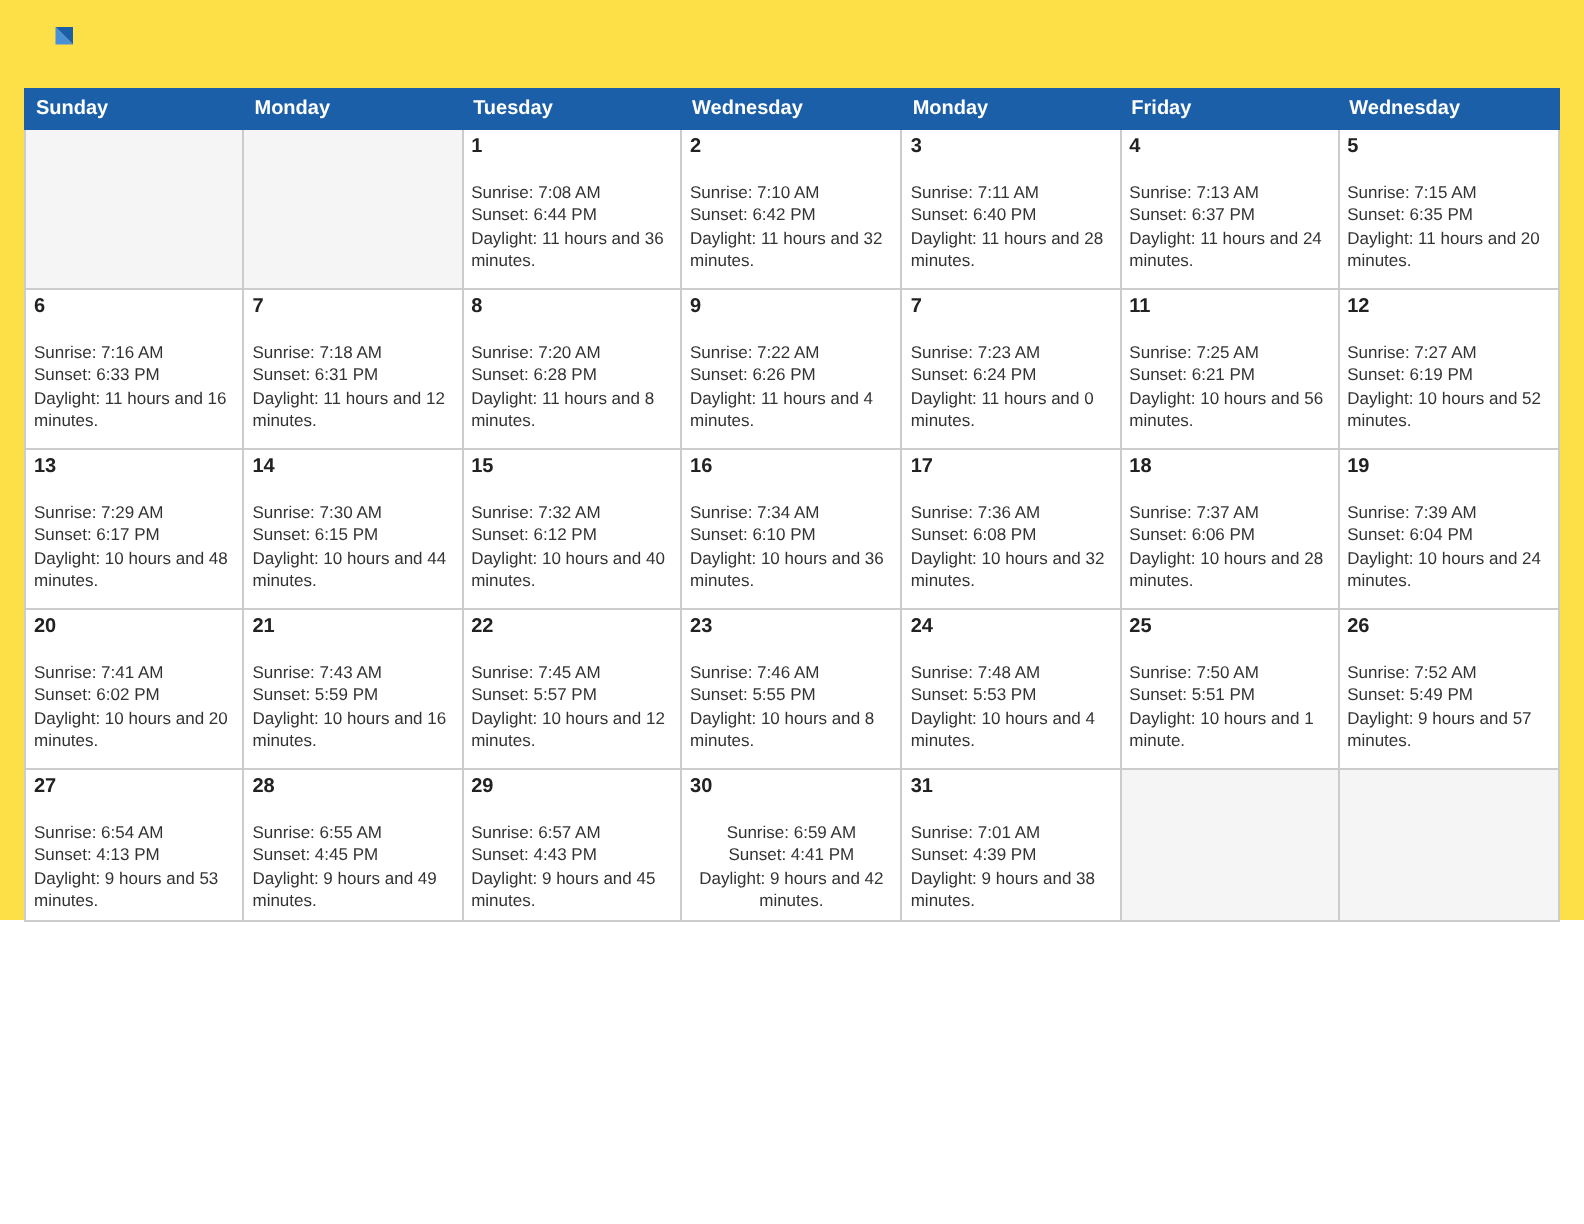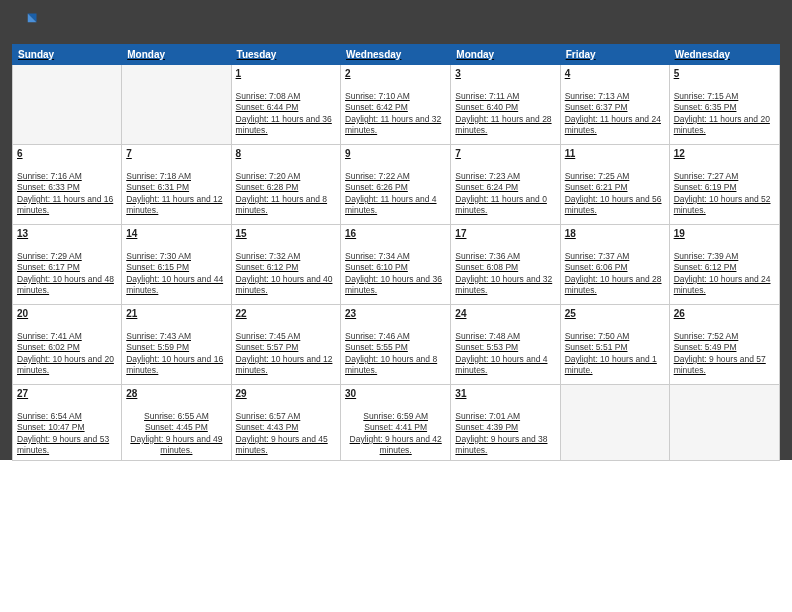--- a/index.html
+++ b/index.html
@@ -7,22 +7,21 @@
       font-family: Arial, sans-serif;
       background: #fff;
       width: 792px;
       height: 612px;
       overflow: hidden;
     }
     .page {
       width: 792px;
       height: 460px;
       padding: 10px 12px;
-      background: #404040;
-      text-decoration: underline;
+      background: #fde047;
     }
     .header {
       display: flex;
       justify-content: space-between;
       align-items: flex-start;
       margin-bottom: 6px;
     }
     .logo {
       display: flex;
       align-items: center;
@@ -239,21 +238,21 @@
           </td>
           <td>
             <div class="day-num">18</div>
             <div class="day-info" style="white-space: pre-line;">Sunrise: 7:37 AM
 Sunset: 6:06 PM
 Daylight: 10 hours and 28 minutes.</div>
           </td>
           <td>
             <div class="day-num">19</div>
             <div class="day-info" style="white-space: pre-line;">Sunrise: 7:39 AM
-Sunset: 6:12 PM
+Sunset: 6:04 PM
 Daylight: 10 hours and 24 minutes.</div>
           </td>
         </tr>
         <tr>
           <td>
             <div class="day-num">20</div>
             <div class="day-info" style="white-space: pre-line;">Sunrise: 7:41 AM
 Sunset: 6:02 PM
 Daylight: 10 hours and 20 minutes.</div>
           </td>
@@ -291,26 +290,26 @@
             <div class="day-num">26</div>
             <div class="day-info" style="white-space: pre-line;">Sunrise: 7:52 AM
 Sunset: 5:49 PM
 Daylight: 9 hours and 57 minutes.</div>
           </td>
         </tr>
         <tr>
           <td>
             <div class="day-num">27</div>
             <div class="day-info" style="white-space: pre-line;">Sunrise: 6:54 AM
-Sunset: 10:47 PM
+Sunset: 4:13 PM
 Daylight: 9 hours and 53 minutes.</div>
           </td>
           <td>
             <div class="day-num">28</div>
-            <div class="day-info" style="white-space: pre-line; text-align: center;">Sunrise: 6:55 AM
+            <div class="day-info" style="white-space: pre-line;">Sunrise: 6:55 AM
 Sunset: 4:45 PM
 Daylight: 9 hours and 49 minutes.</div>
           </td>
           <td>
             <div class="day-num">29</div>
             <div class="day-info" style="white-space: pre-line;">Sunrise: 6:57 AM
 Sunset: 4:43 PM
 Daylight: 9 hours and 45 minutes.</div>
           </td>
           <td>

